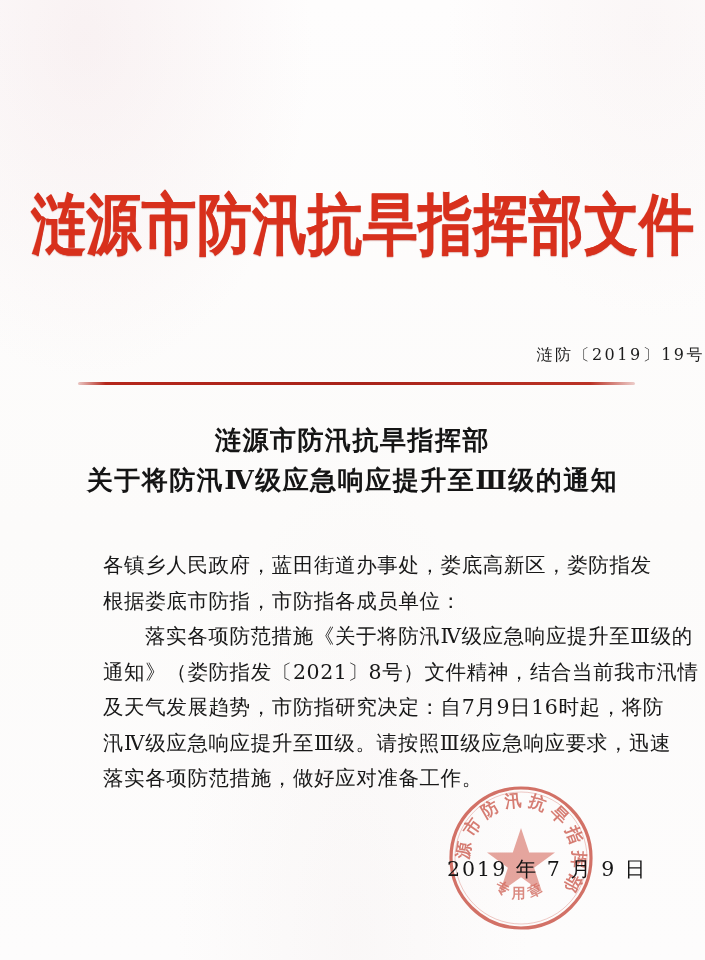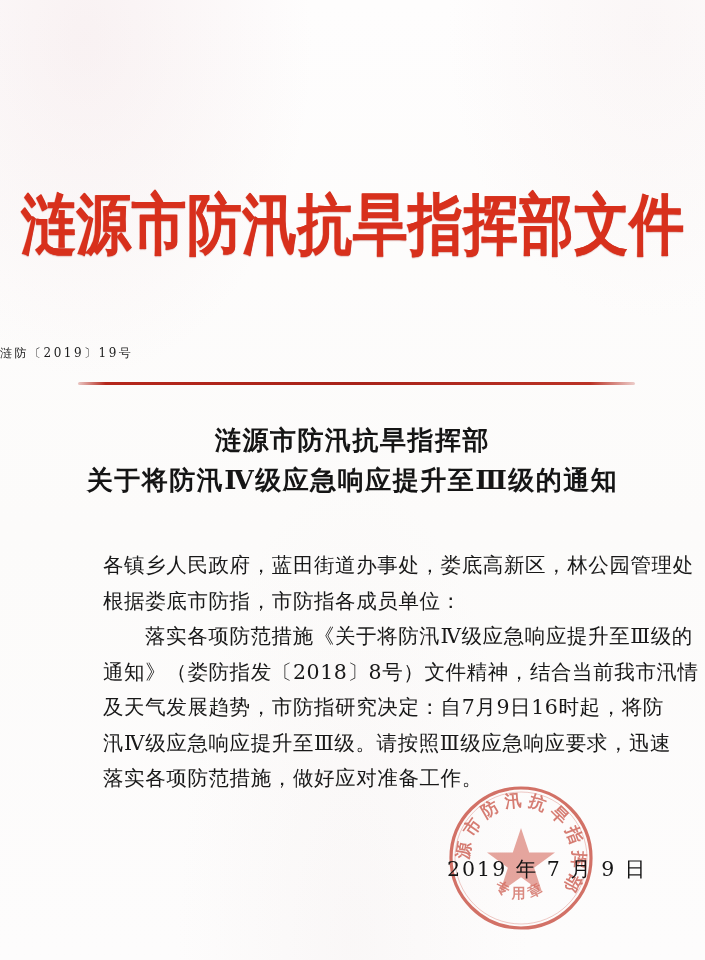--- a/index.html
+++ b/index.html
@@ -31,21 +31,21 @@
     pointer-events: none;
   }
   .layer { position: relative; z-index: 2; }
 
   
   .masthead {
     position: absolute;
     left: 0;
     right: 0;
     top: 188px;
-    text-align: center;
+    text-align: right;
   }
   .masthead-title {
     display: inline-block;
     font-family: "DejaVu Serif", "Liberation Serif", serif;
     font-weight: bold;
     font-size: 56px;
     line-height: 1.08;
     letter-spacing: 1px;
     color: #d8301c;
     text-shadow:
@@ -56,22 +56,22 @@
     transform-origin: center top;
     white-space: nowrap;
   }
 
   
   .docnum {
     position: absolute;
     left: 0;
     right: 0;
     top: 345px;
-    text-align: left;
-    font-size: 12px;
+    text-align: right;
+    font-size: 16px;
     letter-spacing: 2.5px;
     color: #1c1c1c;
     font-family: "DejaVu Serif", "Liberation Serif", serif;
   }
   .red-rule {
     position: absolute;
     left: 78px;
     top: 382px;
     width: 557px;
     height: 3px;
@@ -156,24 +156,24 @@
     <div class="docnum">涟防〔2019〕19号</div>
 
     <div class="red-rule"></div>
 
     <div class="title-block">
       <div class="title-line">涟源市防汛抗旱指挥部</div>
       <div class="title-line">关于将防汛Ⅳ级应急响应提升至Ⅲ级的通知</div>
     </div>
 
     <div class="body-block">
-      <div class="body-line">各镇乡人民政府，蓝田街道办事处，娄底高新区，林公园管理处</div>
+      <div class="body-line">各镇乡人民政府，蓝田街道办事处，娄底高新区，娄防指发</div>
       <div class="body-line">根据娄底市防指，市防指各成员单位：</div>
       <div class="body-line indent">落实各项防范措施《关于将防汛Ⅳ级应急响应提升至Ⅲ级的</div>
-      <div class="body-line">通知》（娄防指发〔2018〕8号）文件精神，结合当前我市汛情</div>
+      <div class="body-line">通知》（娄防指发〔2021〕8号）文件精神，结合当前我市汛情</div>
       <div class="body-line">及天气发展趋势，市防指研究决定：自7月9日16时起，将防</div>
       <div class="body-line">汛Ⅳ级应急响应提升至Ⅲ级。请按照Ⅲ级应急响应要求，迅速</div>
       <div class="body-line">落实各项防范措施，做好应对准备工作。</div>
     </div>
 
     <div class="seal">
       <svg viewBox="0 0 148 148" xmlns="http://www.w3.org/2000/svg">
         <defs>
           <path id="ringPath" d="M 74,74 m -52,0 a 52,52 0 1,1 104,0 a 52,52 0 1,1 -104,0"></path>
           <path id="ringPathBottom" d="M 74,74 m -40,0 a 40,40 0 1,0 80,0"></path>

